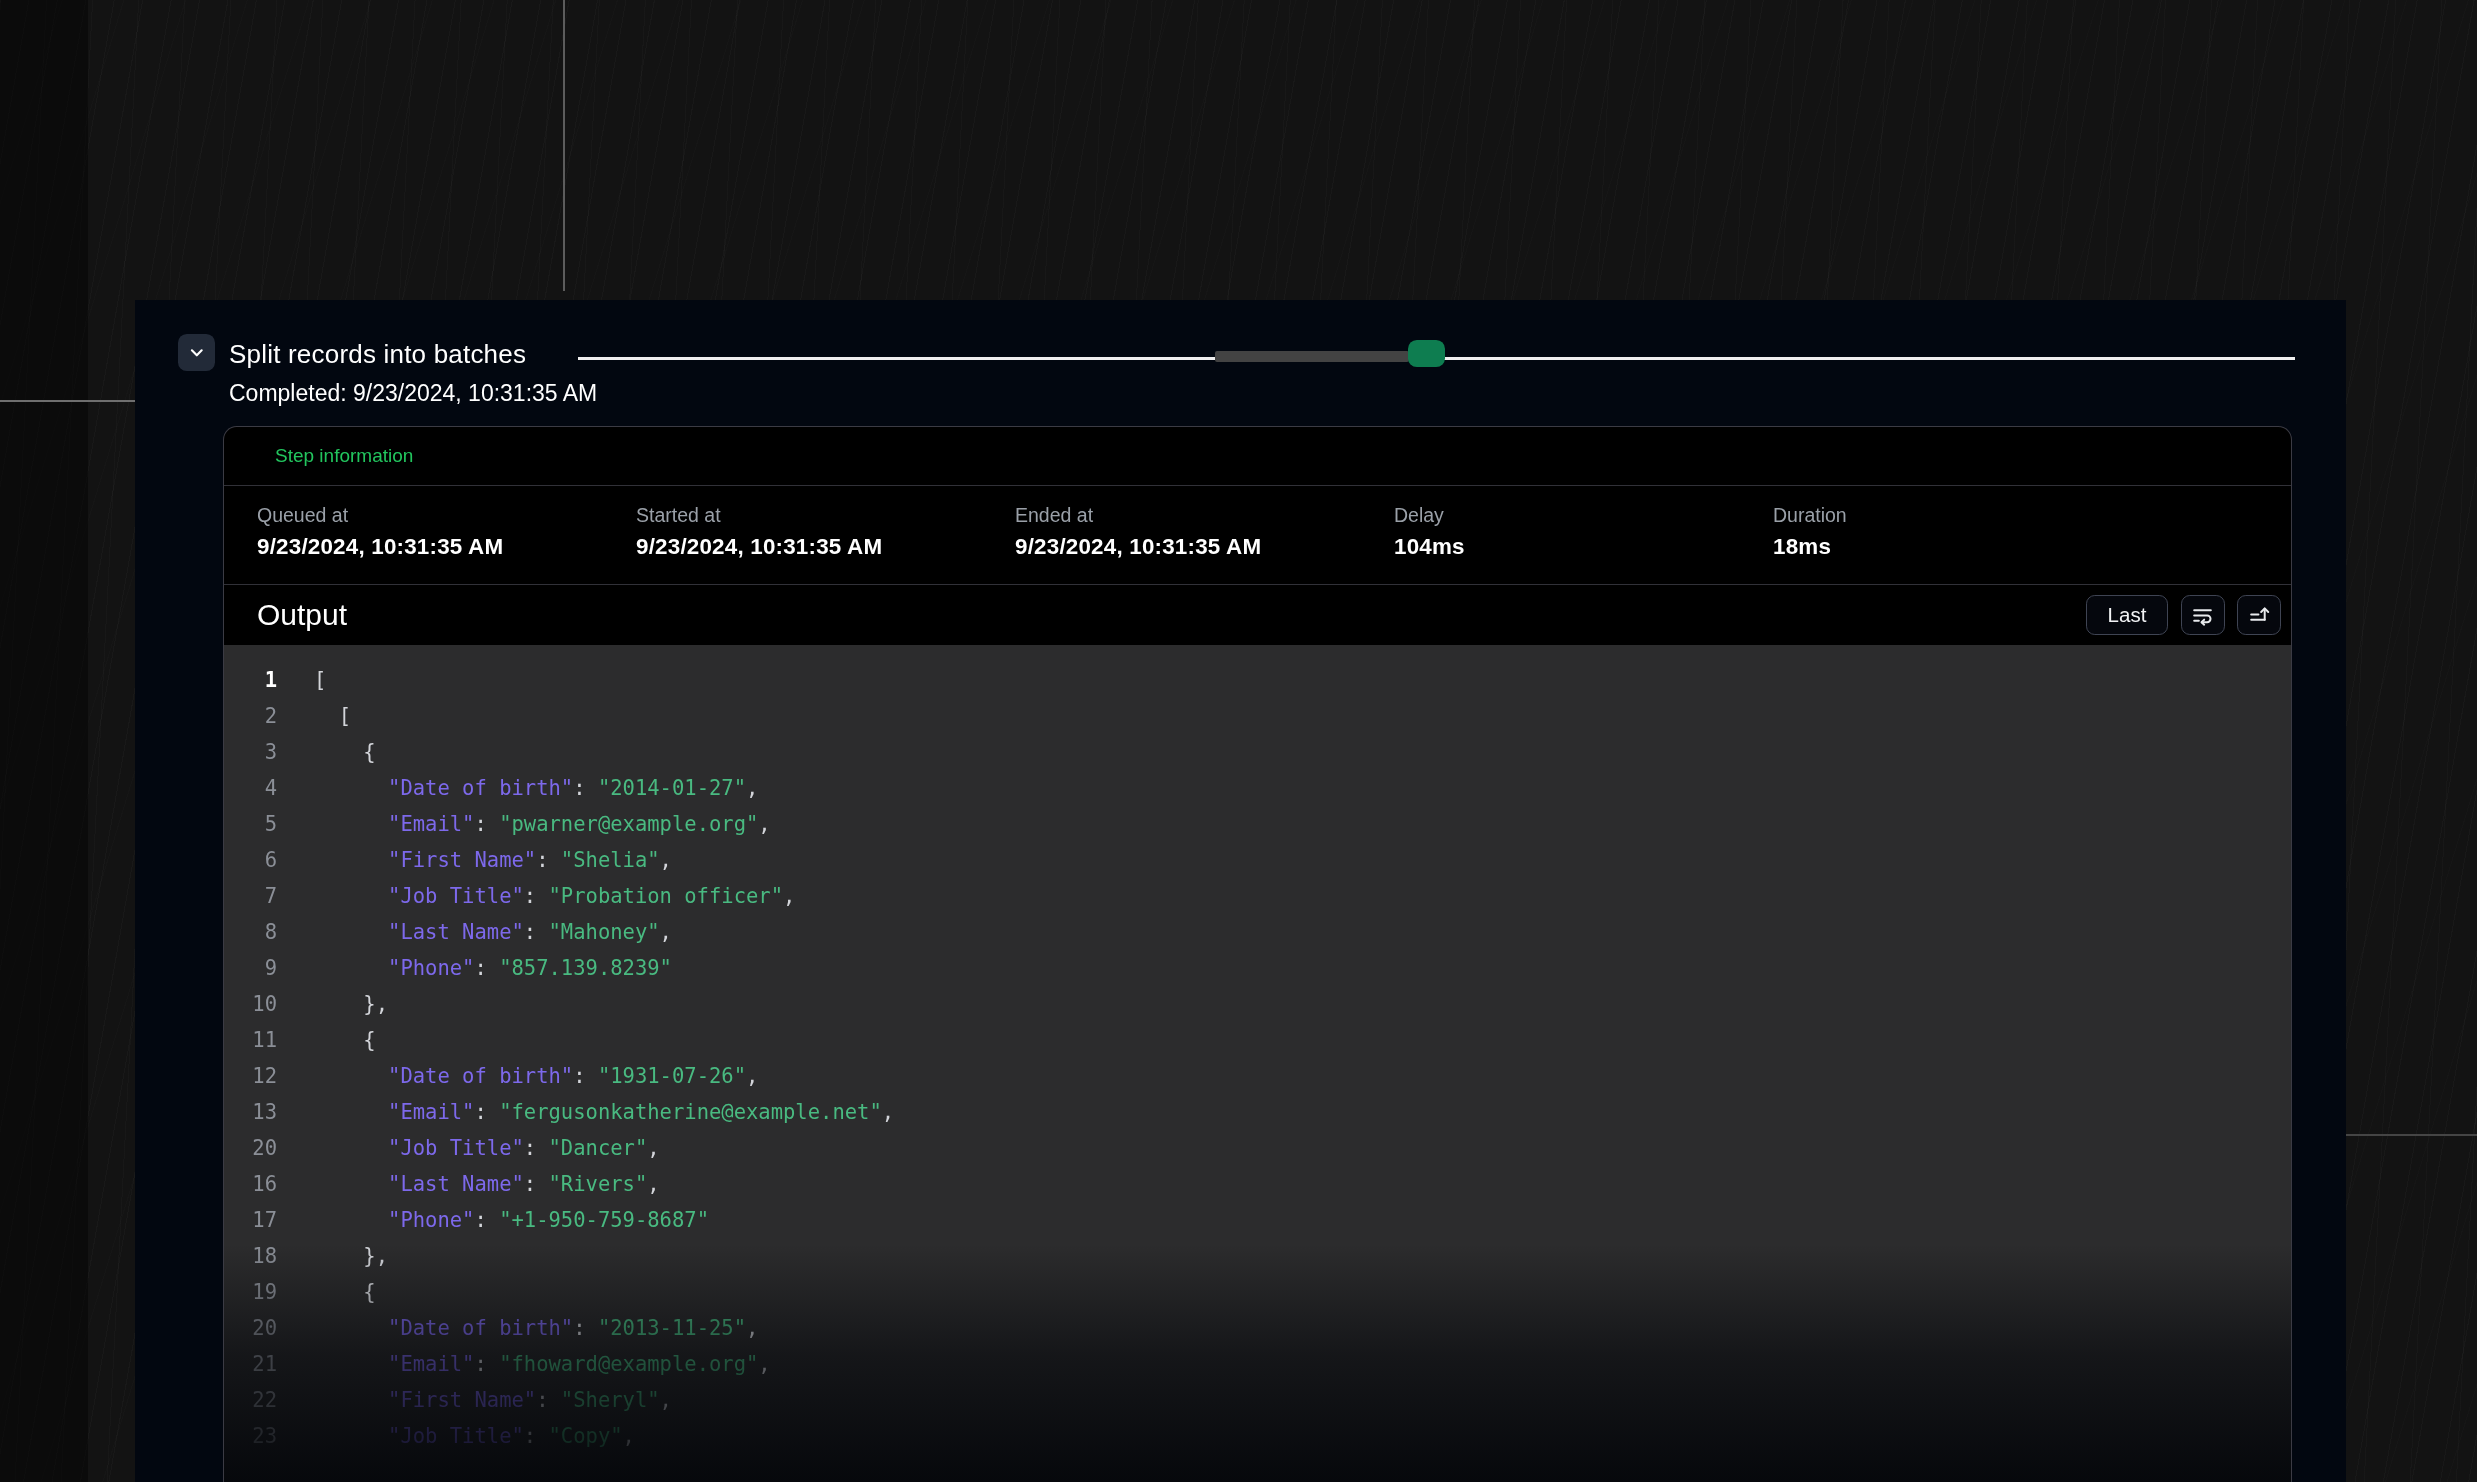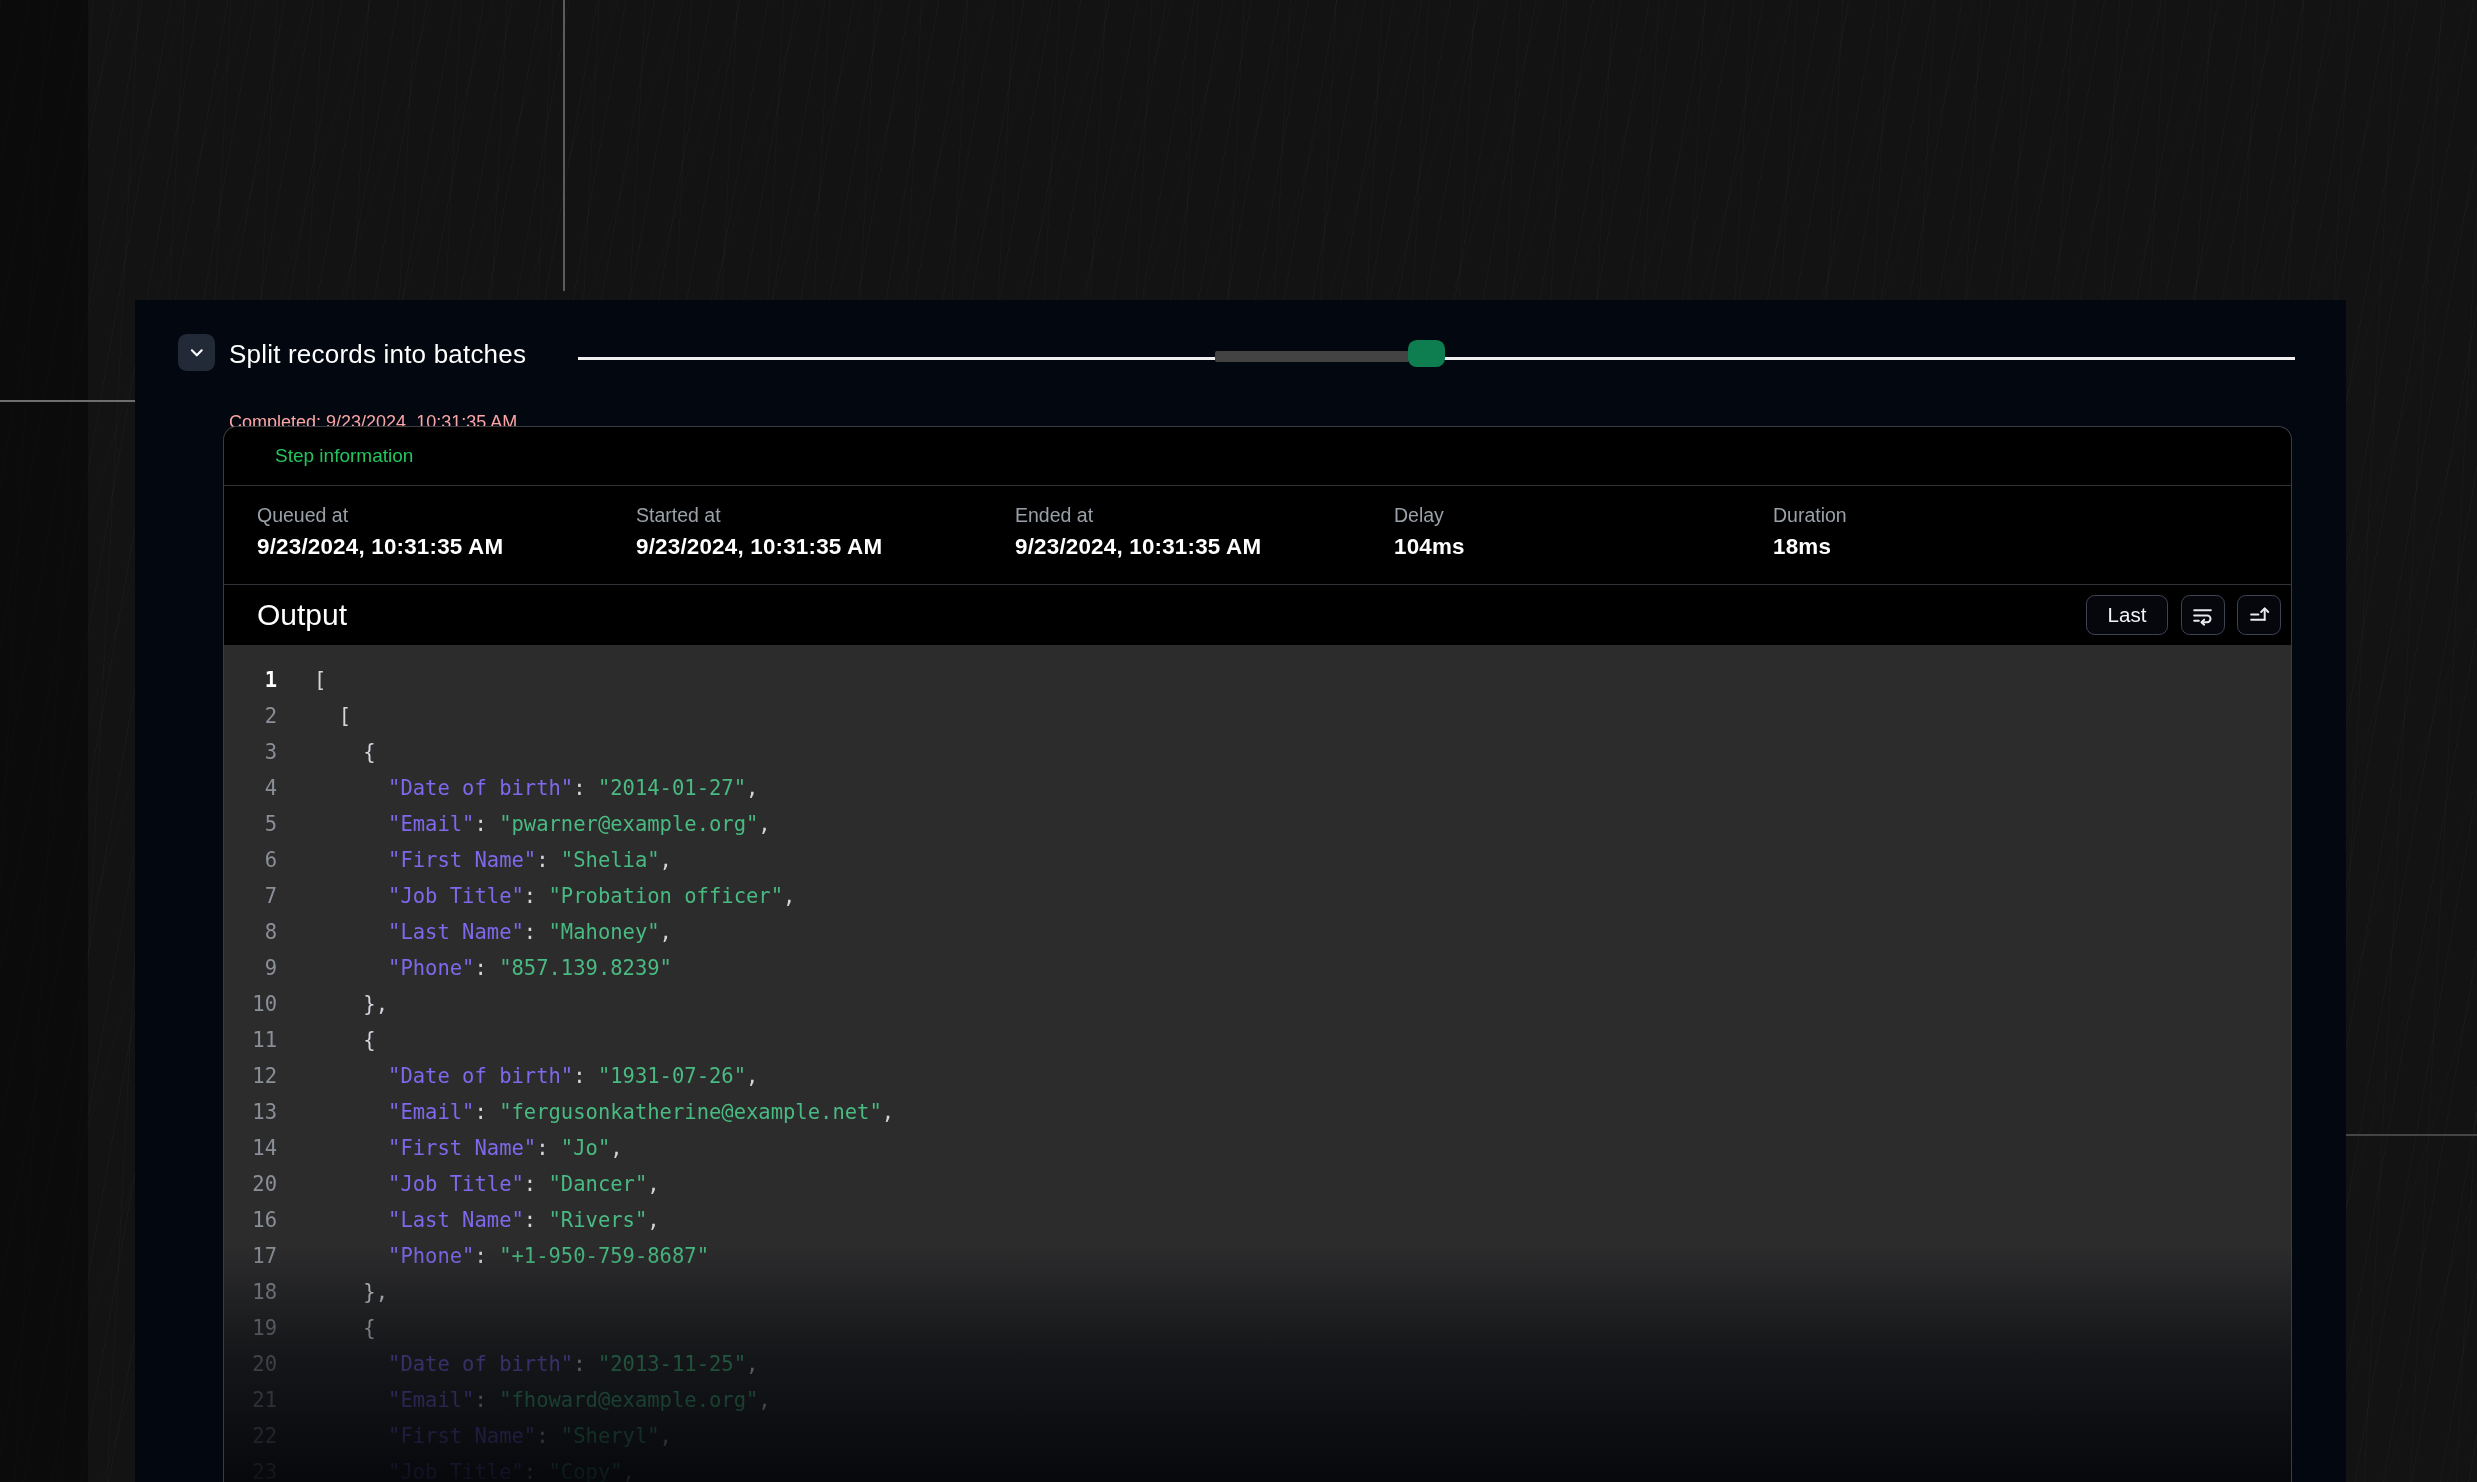--- a/index.html
+++ b/index.html
@@ -34,21 +34,21 @@
     position:absolute; left:43px; top:34px; width:37px; height:37px;
     background:#222a38; border:none; border-radius:8.8px;
     display:flex; align-items:center; justify-content:center; cursor:pointer;
   }
   .step-title {
     position:absolute; left:94px; top:39px;
     font-size:26px; font-weight:500; color:#ffffff; letter-spacing:0.2px;
   }
   .step-status {
     position:absolute; left:94px; top:80px;
-    font-size:18px; font-weight:400; color:#fca5a5;margin-top:32px;
+    font-size:23px; font-weight:400; color:#ffffff;
   }
 
   .tl-track  { position:absolute; left:443px; top:57px; width:1717px; height:2.9px; background:#efefef; }
   .tl-delay  { position:absolute; left:1080px; top:51px; width:194px; height:10.7px; background:#434343; border-radius:2px; }
   .tl-marker { position:absolute; left:1273px; top:40px; width:37px; height:27px;
                background:var(--accent-green,#0e7d50); border-radius:8.8px; cursor:pointer; }
 
   
   .card {
     position:absolute; left:88px; top:126px; width:2069px; height:1067px;
@@ -190,21 +190,20 @@
           <div class="code-line"><span class="ln">4</span><span class="lc"><span class="tok-p">      </span><span class="tok-k">"Date of birth"</span><span class="tok-p">: </span><span class="tok-s">"2014-01-27"</span><span class="tok-p">,</span></span></div>
           <div class="code-line"><span class="ln">5</span><span class="lc"><span class="tok-p">      </span><span class="tok-k">"Email"</span><span class="tok-p">: </span><span class="tok-s">"pwarner@example.org"</span><span class="tok-p">,</span></span></div>
           <div class="code-line"><span class="ln">6</span><span class="lc"><span class="tok-p">      </span><span class="tok-k">"First Name"</span><span class="tok-p">: </span><span class="tok-s">"Shelia"</span><span class="tok-p">,</span></span></div>
           <div class="code-line"><span class="ln">7</span><span class="lc"><span class="tok-p">      </span><span class="tok-k">"Job Title"</span><span class="tok-p">: </span><span class="tok-s">"Probation officer"</span><span class="tok-p">,</span></span></div>
           <div class="code-line"><span class="ln">8</span><span class="lc"><span class="tok-p">      </span><span class="tok-k">"Last Name"</span><span class="tok-p">: </span><span class="tok-s">"Mahoney"</span><span class="tok-p">,</span></span></div>
           <div class="code-line"><span class="ln">9</span><span class="lc"><span class="tok-p">      </span><span class="tok-k">"Phone"</span><span class="tok-p">: </span><span class="tok-s">"857.139.8239"</span></span></div>
           <div class="code-line"><span class="ln">10</span><span class="lc"><span class="tok-p">    },</span></span></div>
           <div class="code-line"><span class="ln">11</span><span class="lc"><span class="tok-p">    {</span></span></div>
           <div class="code-line"><span class="ln">12</span><span class="lc"><span class="tok-p">      </span><span class="tok-k">"Date of birth"</span><span class="tok-p">: </span><span class="tok-s">"1931-07-26"</span><span class="tok-p">,</span></span></div>
           <div class="code-line"><span class="ln">13</span><span class="lc"><span class="tok-p">      </span><span class="tok-k">"Email"</span><span class="tok-p">: </span><span class="tok-s">"fergusonkatherine@example.net"</span><span class="tok-p">,</span></span></div>
-          <div class="code-line"><span class="ln">14</span><span class="lc"><span class="tok-p">      </span><span class="tok-k">"First Name"</span><span class="tok-p">: </span><span class="tok-s">"Jo"</span><span class="tok-p">,</span></span></div>
           <div class="code-line"><span class="ln">20</span><span class="lc"><span class="tok-p">      </span><span class="tok-k">"Job Title"</span><span class="tok-p">: </span><span class="tok-s">"Dancer"</span><span class="tok-p">,</span></span></div>
           <div class="code-line"><span class="ln">16</span><span class="lc"><span class="tok-p">      </span><span class="tok-k">"Last Name"</span><span class="tok-p">: </span><span class="tok-s">"Rivers"</span><span class="tok-p">,</span></span></div>
           <div class="code-line"><span class="ln">17</span><span class="lc"><span class="tok-p">      </span><span class="tok-k">"Phone"</span><span class="tok-p">: </span><span class="tok-s">"+1-950-759-8687"</span></span></div>
           <div class="code-line"><span class="ln">18</span><span class="lc"><span class="tok-p">    },</span></span></div>
           <div class="code-line"><span class="ln">19</span><span class="lc"><span class="tok-p">    {</span></span></div>
           <div class="code-line"><span class="ln">20</span><span class="lc"><span class="tok-p">      </span><span class="tok-k">"Date of birth"</span><span class="tok-p">: </span><span class="tok-s">"2013-11-25"</span><span class="tok-p">,</span></span></div>
           <div class="code-line"><span class="ln">21</span><span class="lc"><span class="tok-p">      </span><span class="tok-k">"Email"</span><span class="tok-p">: </span><span class="tok-s">"fhoward@example.org"</span><span class="tok-p">,</span></span></div>
           <div class="code-line"><span class="ln">22</span><span class="lc"><span class="tok-p">      </span><span class="tok-k">"First Name"</span><span class="tok-p">: </span><span class="tok-s">"Sheryl"</span><span class="tok-p">,</span></span></div>
           <div class="code-line"><span class="ln">23</span><span class="lc"><span class="tok-p">      </span><span class="tok-k">"Job Title"</span><span class="tok-p">: </span><span class="tok-s">"Copy"</span><span class="tok-p">,</span></span></div>
         </div>

